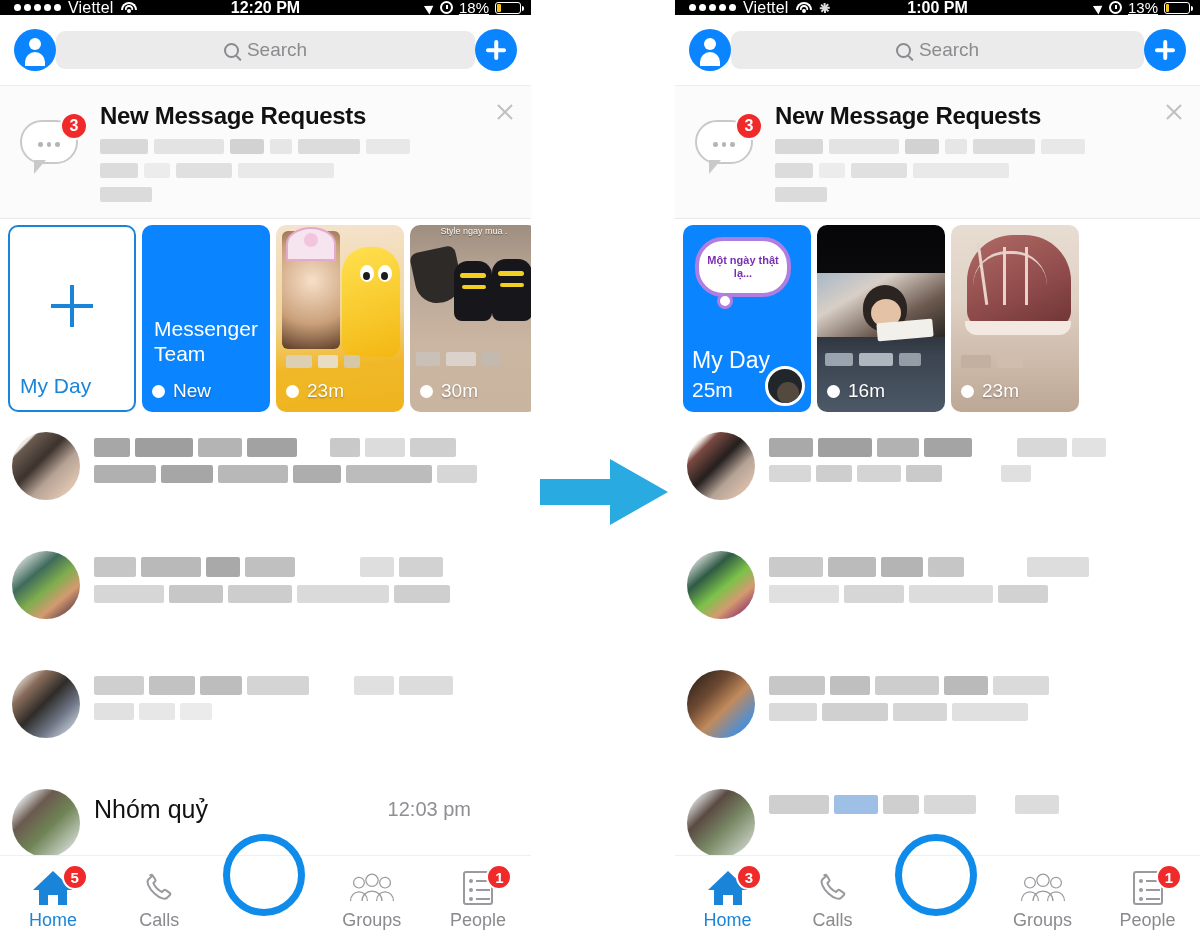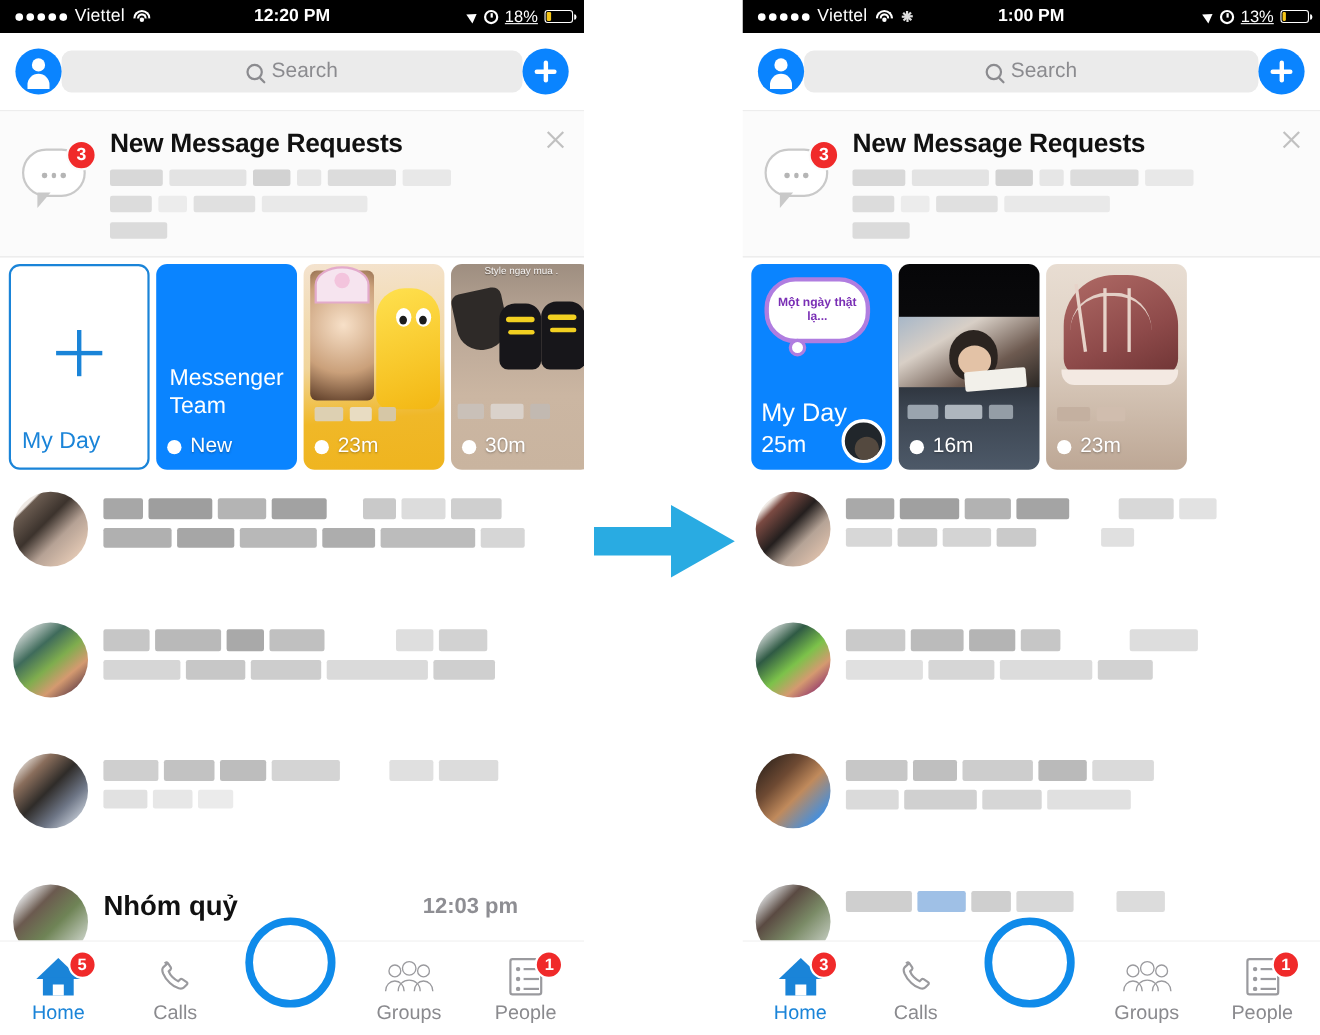--- a/index.html
+++ b/index.html
@@ -11,21 +11,21 @@
   }
   .stage { position: relative; width: 1200px; height: 941px; background:#fff; }
 
   
   .phone { position: absolute; top: 0; height: 941px; overflow: hidden; background: #fff; }
   .phone.left  { left: 0;   width: 531px; }
   .phone.right { left: 675px; width: 525px; }
 
   
   .statusbar {
-    position: relative; height: 30px; background: #000; color: #fff;
+    position: relative; height: 15px; background: #000; color: #fff;
     display: flex; align-items: center; font-size: 17px; font-weight: bold;
   }
   .sb-left { position:absolute; left: 14px; display: flex; align-items: center; gap: 7px; }
   .sb-dots { display: flex; gap: 3px; }
   .sb-dots i { width: 7px; height: 7px; border-radius: 50%; background: #fff; display:block; }
   .sb-carrier { font-size: 16px; font-weight: normal; letter-spacing: .2px; }
   .sb-center { position: absolute; left: 0; right: 0; text-align: center; font-size: 16px; font-weight: bold; }
   .sb-right { position: absolute; right: 10px; display: flex; align-items: center; gap: 6px; font-size: 15px; font-weight: normal; text-decoration: underline; }
   .wifi-ic { position: relative; width: 16px; height: 12px; }
   .wifi-ic b { position:absolute; border: 2px solid #fff; border-bottom:none; border-radius: 50% 50% 0 0 / 100% 100% 0 0; left:50%; transform: translateX(-50%); }
@@ -89,21 +89,21 @@
   .myday-blue { background:#0a84ff; }
   .myday-blue .myday-lbl2 { position:absolute; left:9px; bottom:38px; color:#fff; font-size:23px; font-weight:500; }
   .myday-blue .myday-time { position:absolute; left:9px; bottom:10px; color:#fff; font-size:21px; }
   .myday-ava { position:absolute; right:6px; bottom:6px; width:40px; height:40px; border-radius:50%; background:#21262b; border:3px solid #fff; overflow:hidden; }
   .myday-ava::after{content:"";position:absolute;left:9px;top:13px;width:22px;height:22px;border-radius:50%;background:#54493f;}
   .thought { position:absolute; left:12px; top:12px; width:96px; height:60px; background:#fff; border:4px solid #b07de0; border-radius: 28px; display:flex; align-items:center; justify-content:center; }
   .thought span { color:#7a2fb5; font-size:11px; font-weight:bold; text-align:center; line-height:13px; padding: 0 4px; }
   .thought::after { content:""; position:absolute; left:18px; bottom:-16px; width:10px;height:10px;border-radius:50%; background:#fff; border:3px solid #b07de0; }
 
   
-  .chatlist { background:#fff;font-weight:bold; }
+  .chatlist { background:#fff; }
   .chatrow { display:flex; gap: 14px; padding: 14px 14px 14px 12px; height: 119px; align-items:flex-start; }
   .chat-ava { flex:0 0 auto; width: 68px; height: 68px; border-radius: 50%; overflow:hidden; position:relative; background:#ddd; }
   .chat-body { flex:1 1 auto; padding-top: 6px; }
   .cl-row { display:flex; gap:5px; margin-bottom: 8px; }
   .chat-last { display:flex; align-items:center; gap: 6px; }
   .chat-name-real { font-size: 25px; color:#111; }
   .chat-time-real { font-size: 20px; color:#8e8e93; }
 
   
   .tabbar { position:absolute; left:0; right:0; bottom:0; height: 86px; background:#fff; display:flex; align-items:flex-start; padding-top: 12px; border-top:1px solid #f0f0f0; }

